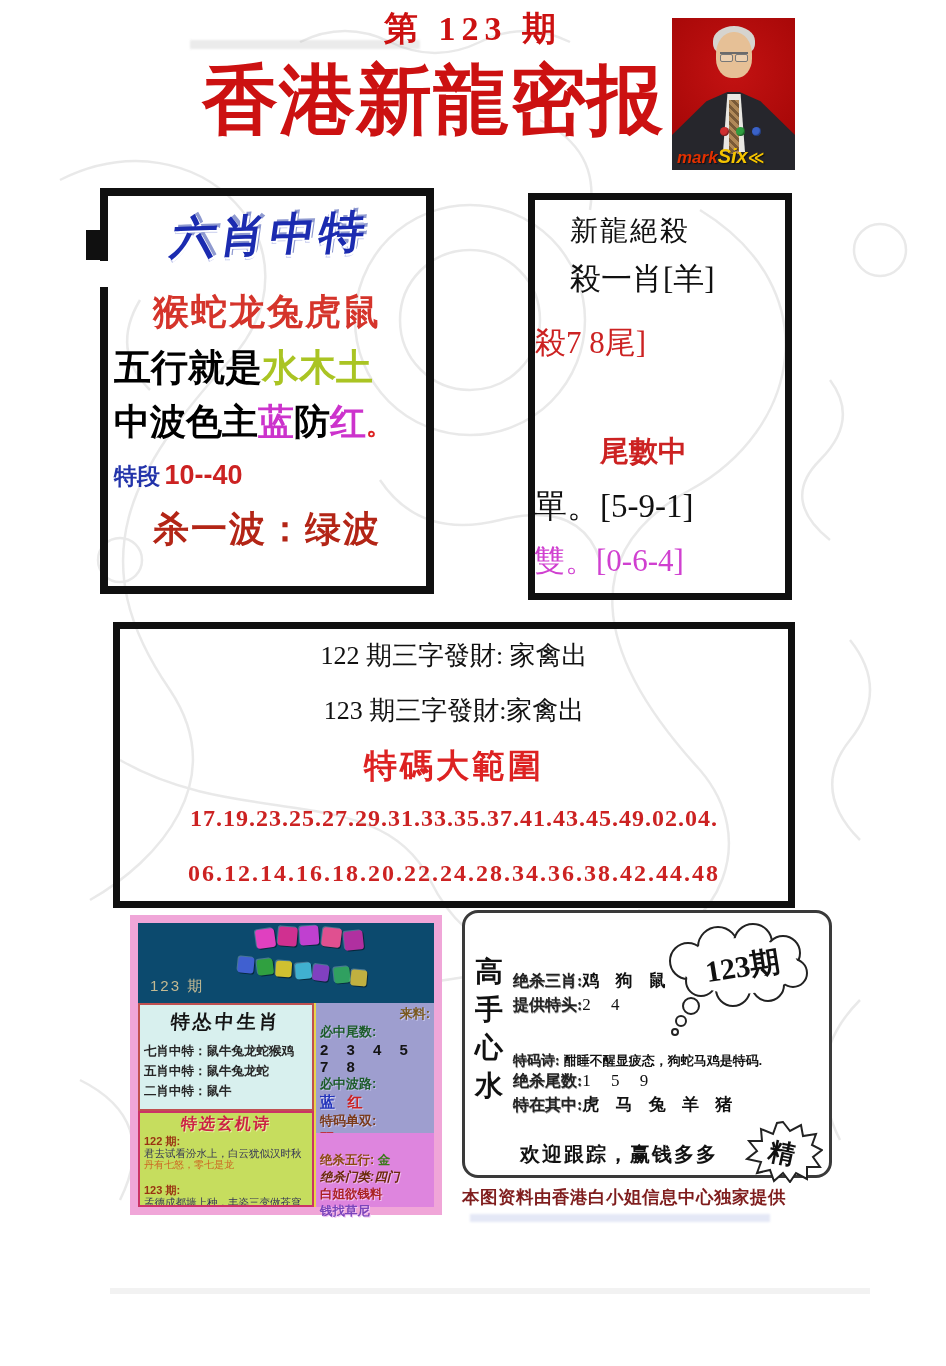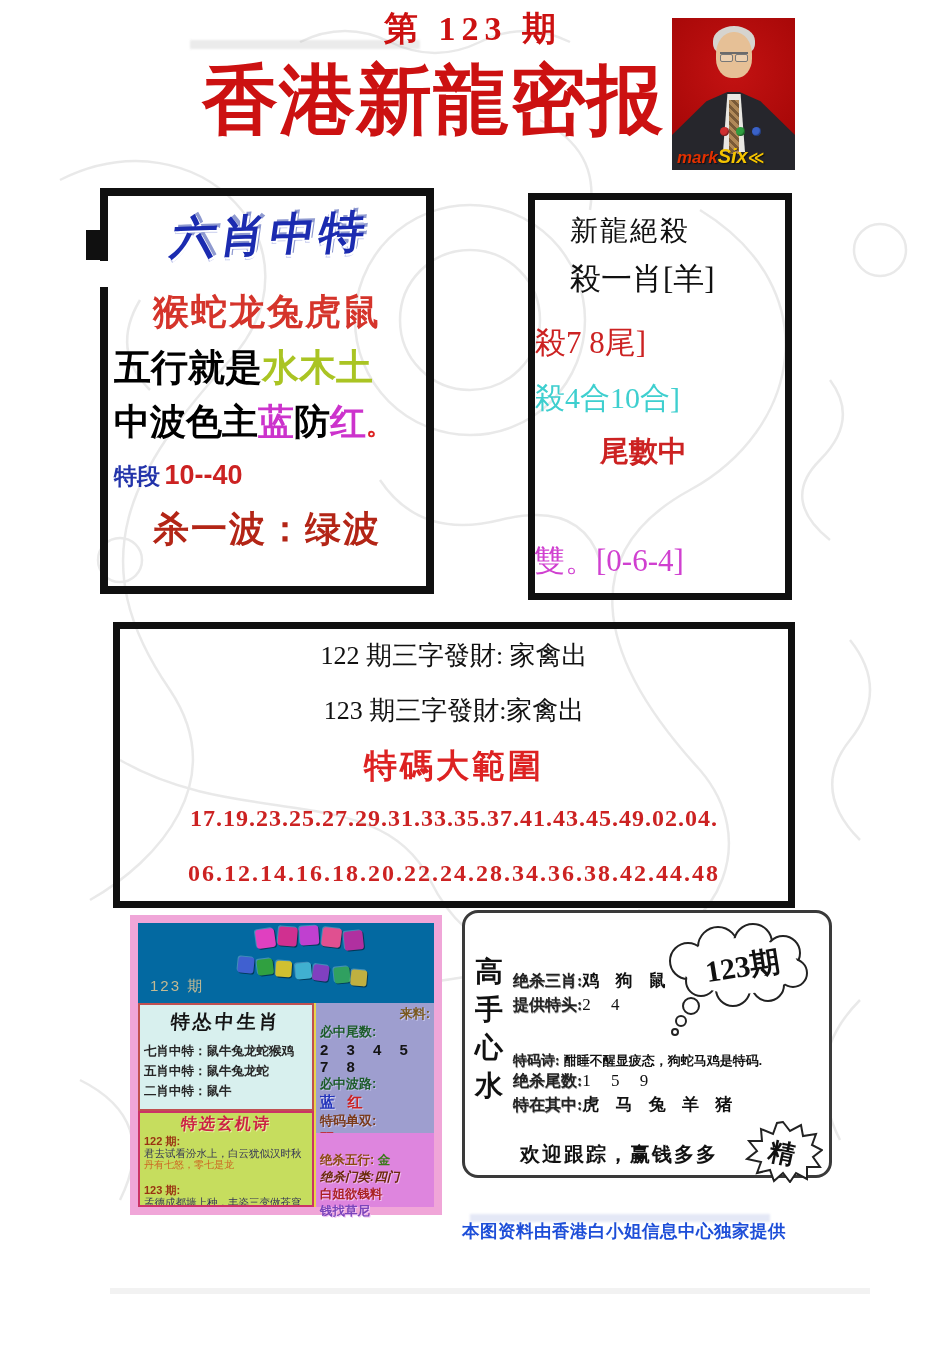--- a/index.html
+++ b/index.html
@@ -68,21 +68,21 @@
   .rb-6{left:534px;top:540px;font-size:31px;color:#d040d0;}
   
   .mb-l1{left:113px;top:638px;width:682px;text-align:center;font-size:26px;color:#111;}
   .mb-l2{left:113px;top:693px;width:682px;text-align:center;font-size:26px;color:#111;}
   .mb-t{left:113px;top:744px;width:682px;text-align:center;font-size:33px;color:#dd2222;font-weight:bold;letter-spacing:3px;}
   .mb-n1{left:120px;top:805px;width:668px;text-align:center;font-size:24px;color:#cc2222;font-weight:bold;letter-spacing:1px;white-space:nowrap;}
   .mb-n2{left:120px;top:860px;width:668px;text-align:center;font-size:24px;color:#cc2222;font-weight:bold;letter-spacing:2px;white-space:nowrap;}
   
   .bl{left:130px;top:915px;width:296px;height:284px;border:8px solid #f0a6d8;background:#f0a6d8;}
   .bl-inner{position:absolute;left:0;top:0;width:296px;height:284px;font-family:"Liberation Sans","DejaVu Sans",sans-serif;}
-  .bl-green{position:absolute;left:0;top:0;width:296px;height:80px;background:#0369a1;overflow:hidden;}
+  .bl-green{position:absolute;left:0;top:0;width:296px;height:80px;background:#0c4a6e;overflow:hidden;}
   .tile-row{position:absolute;display:flex;gap:3px;}
   .tile-row i{display:block;border-radius:3px;box-shadow:1px 1px 0 rgba(0,0,0,.45),-1px -1px 0 rgba(255,255,255,.25);}
   .bl-issue{position:absolute;left:12px;top:54px;color:#c4ba92;font-size:15px;letter-spacing:2px;}
   .bl-cyan{position:absolute;left:0;top:80px;width:176px;height:108px;background:#d8f0ee;border:2px solid #c05050;box-sizing:border-box;}
   .bl-cyan .t{margin:4px 0 8px;text-align:center;font-weight:bold;font-size:19px;color:#151515;letter-spacing:3px;transform:skewX(-4deg);}
   .bl-cyan .r{margin:3px 4px;font-size:12.5px;color:#262626;white-space:nowrap;font-weight:bold;}
   .bl-lav{position:absolute;left:176px;top:80px;width:120px;height:130px;background:#9e9ecf;border-left:2px solid #e8d44a;box-sizing:border-box;padding:2px 4px;}
   .bl-lav .hd{text-align:right;color:#7a5a20;font-weight:bold;font-size:13px;text-shadow:1px 1px 0 #c8c8ee;}
   .bl-lav .lab{color:#1c5c2a;font-weight:bold;font-size:13px;text-shadow:1px 1px 0 #bcbce4;}
   .bl-lav .digits{color:#141414;font-weight:bold;font-size:15px;letter-spacing:7px;}
@@ -105,21 +105,21 @@
   
   .br{left:462px;top:910px;width:370px;height:268px;background:#fff;border:3px solid #3a3a3a;border-radius:16px;box-sizing:border-box;}
   .vt{position:absolute;left:10px;font-size:28px;font-weight:bold;color:#111;}
   .br-line{position:absolute;left:48px;white-space:nowrap;color:#111;}
   .br-line .lb{font-weight:bold;font-size:16px;color:#222;text-shadow:0.5px 0.5px 0 #999;}
   .br-line .vl{font-size:17px;font-weight:bold;letter-spacing:6px;text-align:center;}
   .br-line .vl.plain{letter-spacing:8px;font-weight:normal;}
   .br-line .vl.big{font-size:25px;letter-spacing:16px;}
   .br-line .vl.poem{font-size:13px;letter-spacing:0;}
   .welcome{position:absolute;left:55px;top:228px;font-size:20px;font-weight:bold;color:#111;letter-spacing:2px;}
-  .caption{left:462px;top:1219px;font-size:17.5px;font-weight:bold;color:#1d4ed8;letter-spacing:0.5px;white-space:nowrap;}
+  .caption{left:462px;top:1185px;font-size:17.5px;font-weight:bold;color:#7f1d1d;letter-spacing:0.5px;white-space:nowrap;}
   .smudge{background:rgba(130,150,215,.22);filter:blur(1px);}
   .smudge2{background:rgba(160,160,160,.14);}
   .smudge3{background:rgba(175,175,175,.25);filter:blur(1px);}
 </style>
 </head>
 <body>
 
 <div id="page">
 
   <svg class="abs wm" width="946" height="1366" viewBox="0 0 946 1366">
@@ -181,22 +181,22 @@
   <div class="abs teduan-line">
     <span class="l">特段</span>
     <span class="v">10--40</span>
   </div>
   <div class="abs killwave-line">杀一波：绿波</div>
 
   <div class="abs box right-box"></div>
   <div class="abs rb-t">新龍絕殺</div>
   <div class="abs rb-1">殺一肖[羊]</div>
   <div class="abs rb-2">殺7 8尾]</div>
-  <div class="abs rb-3">殺4合10合]</div>
   <div class="abs rb-4">尾數中</div>
+  <div class="abs rb-5">單。[5-9-1]</div>
   <div class="abs rb-6">雙。[0-6-4]</div>
 
   <div class="abs box mid-box"></div>
   <div class="abs mb-l1">122 期三字發財: 家禽出</div>
   <div class="abs mb-l2">123 期三字發財:家禽出</div>
   <div class="abs mb-t">特碼大範圍</div>
   <div class="abs mb-n1">17.19.23.25.27.29.31.33.35.37.41.43.45.49.02.04.</div>
   <div class="abs mb-n2">06.12.14.16.18.20.22.24.28.34.36.38.42.44.48</div>
 
   <div class="abs bl">

